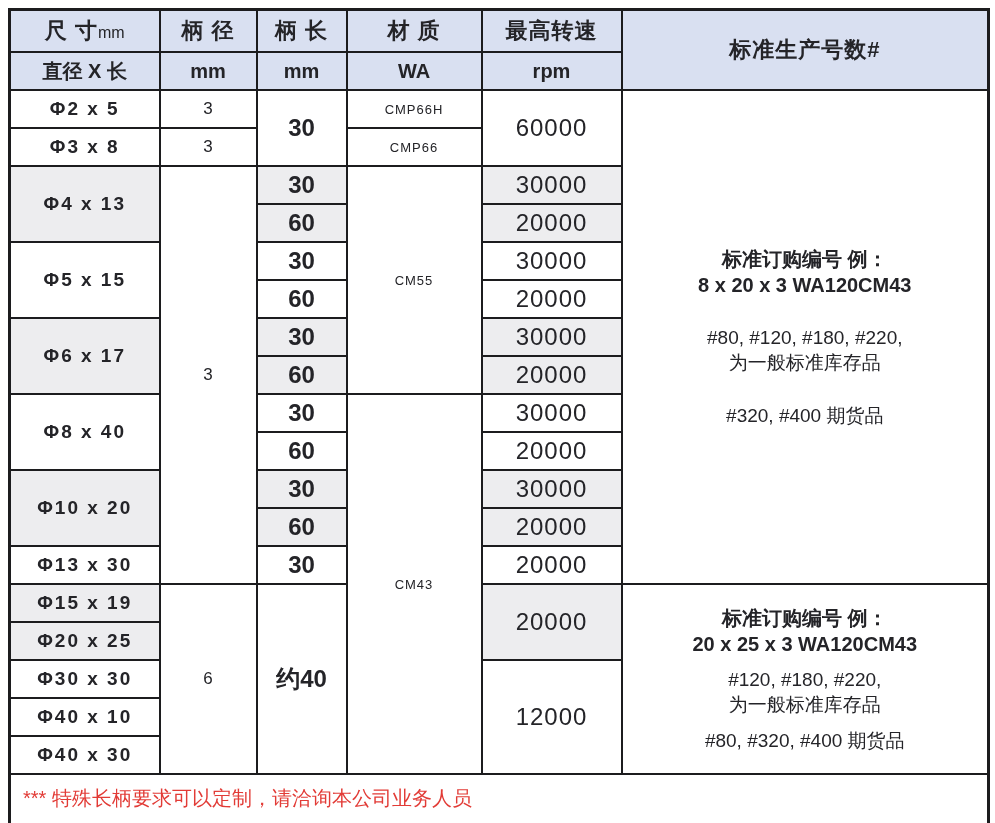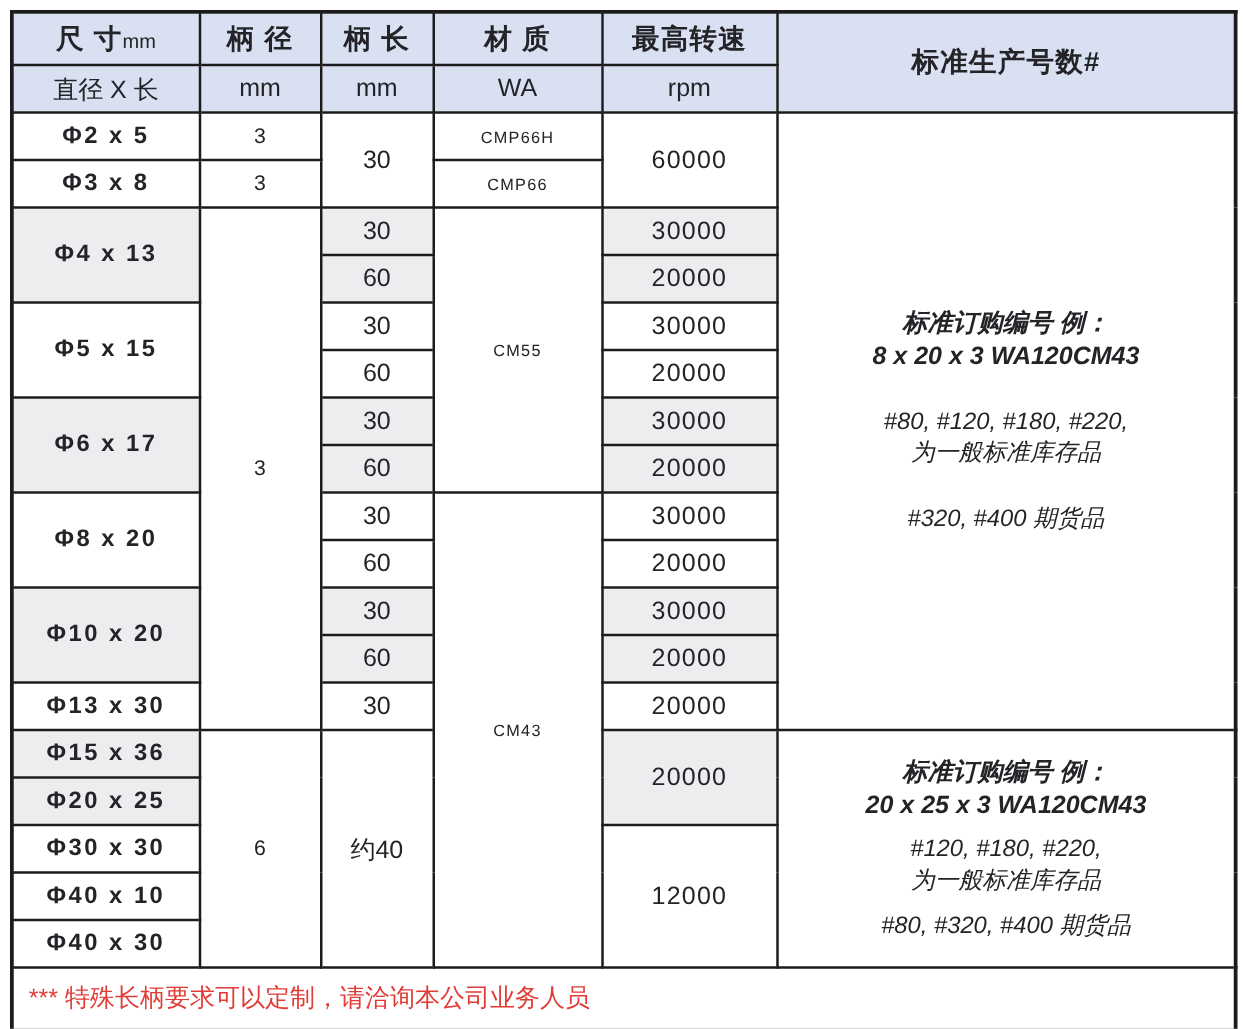--- a/index.html
+++ b/index.html
@@ -32,41 +32,41 @@
   }
   tr.h1 td{
     background:var(--header-bg);
     font-weight:bold;
     font-size:22px;
     height:40px;
     letter-spacing:1px;
   }
   tr.h2 td{
     background:var(--header-bg);
-    font-weight:normal;
+    font-weight:bold;
     font-size:20px;
     height:36px;
   }
   td.notes-head{
     background:var(--header-bg);
     font-weight:bold;
     font-size:22px;
   }
   .unit-small{font-size:16px;font-weight:normal;letter-spacing:0;}
   tr.data{height:38px;}
   td.size-cell{letter-spacing:2px;font-size:19px;font-weight:bold;}
   td.dia-cell{font-size:17px;}
-  td.len-cell{font-size:20px;}
+  td.len-cell{font-size:24px;font-weight:bold;}
   td.mat-cell{font-size:13px;letter-spacing:1px;}
-  td.rpm-cell{font-size:20px;letter-spacing:1px;margin-top:42px;}
+  td.rpm-cell{font-size:24px;letter-spacing:1px;margin-top:42px;}
   td.gray{background:var(--alt-bg);}
   td.notes-cell{background:#ffffff;}
   .notes-box{
     display:flex;flex-direction:column;align-items:center;justify-content:center;
-    height:100%;font-size:19px;line-height:1.35;font-style:italic;
+    height:100%;font-size:19px;line-height:1.35;
   }
   .notes-box-upper{gap:27px;}
   .notes-box-lower{gap:10px;}
   .notes-title{font-weight:bold;font-size:20px;line-height:1.3;}
   td.footer-cell{
     text-align:left;
     color:var(--footer-red);
     font-size:20px;
     height:34px;
     padding:6px 0 8px 12px;
@@ -158,21 +158,21 @@
       <td class="size-cell gray" rowspan="2">Φ6 x 17</td>
       <td class="len-cell gray">30</td>
       <td class="rpm-cell gray">30000</td>
     </tr>
     <tr class="data">
       <td class="len-cell gray">60</td>
       <td class="rpm-cell gray">20000</td>
     </tr>
 
     <tr class="data">
-      <td class="size-cell" rowspan="2">Φ8 x 20</td>
+      <td class="size-cell" rowspan="2">Φ8 x 40</td>
       <td class="len-cell">30</td>
       <td class="mat-cell" rowspan="10">CM43</td>
       <td class="rpm-cell">30000</td>
     </tr>
     <tr class="data">
       <td class="len-cell">60</td>
       <td class="rpm-cell">20000</td>
     </tr>
 
     <tr class="data">
@@ -185,21 +185,21 @@
       <td class="rpm-cell gray">20000</td>
     </tr>
 
     <tr class="data">
       <td class="size-cell">Φ13 x 30</td>
       <td class="len-cell">30</td>
       <td class="rpm-cell">20000</td>
     </tr>
 
     <tr class="data">
-      <td class="size-cell gray">Φ15 x 36</td>
+      <td class="size-cell gray">Φ15 x 19</td>
       <td class="dia-cell" rowspan="5">6</td>
       <td class="len-cell" rowspan="5">约40</td>
       <td class="rpm-cell gray" rowspan="2">20000</td>
       <td class="notes-cell" rowspan="5">
         <div class="notes-box notes-box-lower">
           <div class="notes-title">
             <div>标准订购编号 例：</div>
             <div>20 x 25 x 3 WA120CM43</div>
           </div>
           <div>

